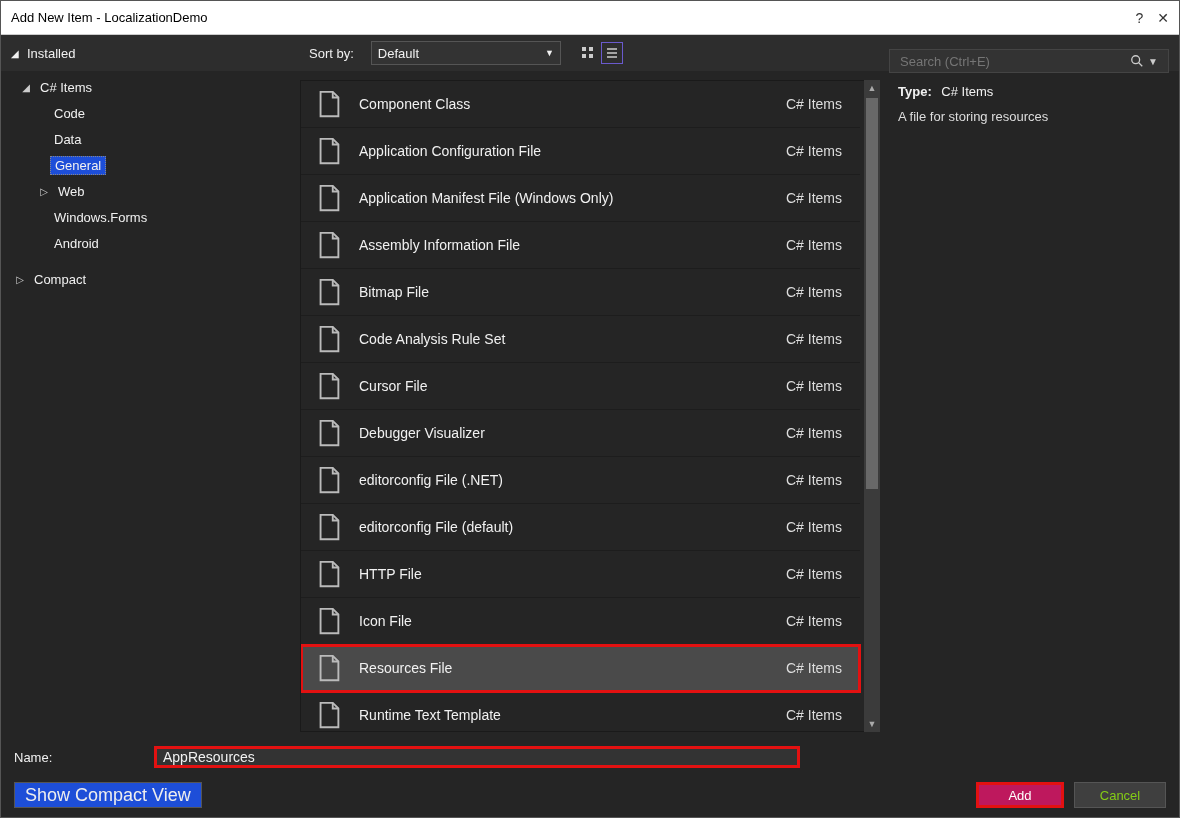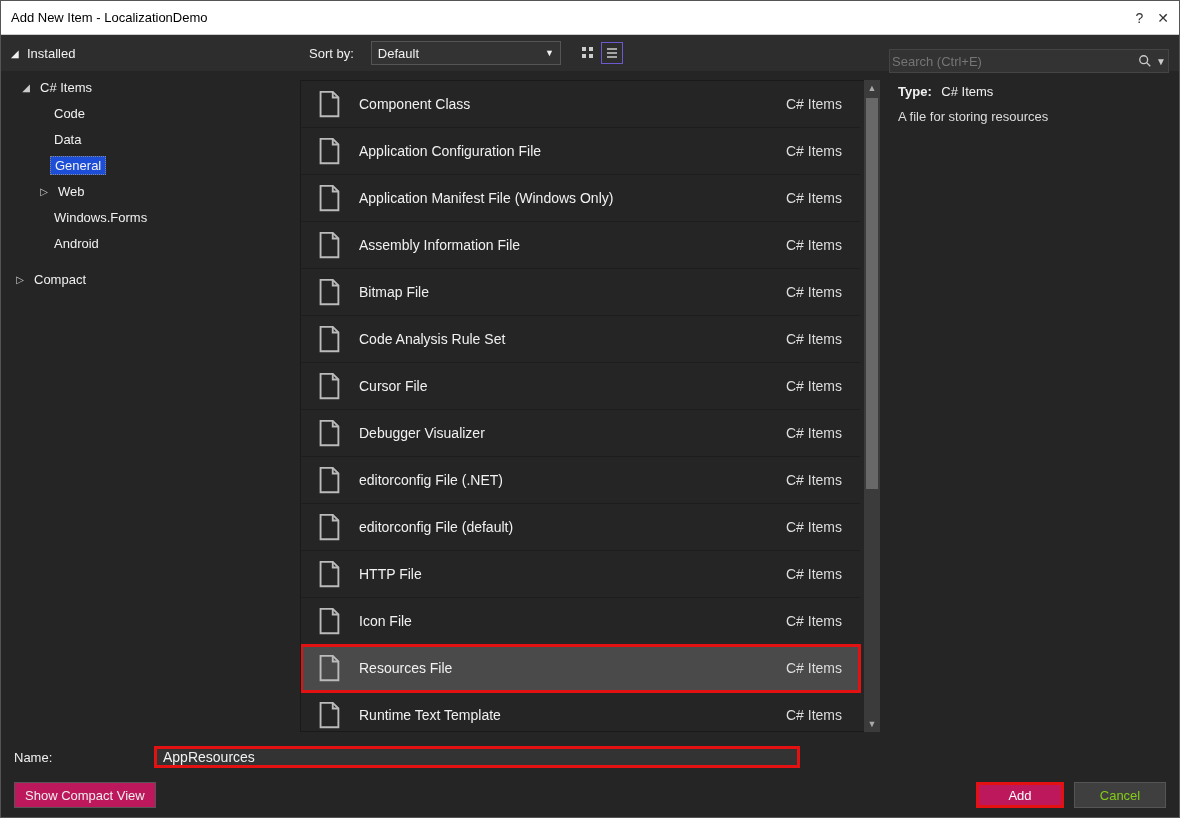--- a/index.html
+++ b/index.html
@@ -38,21 +38,21 @@
   .sort-select {
     background:#333; border:1px solid #555; color:#f1f1f1;
     height:24px; width:190px; padding:0 6px; display:flex; align-items:center; justify-content:space-between; font-size:13px;
   }
   .view-btns { display:flex; gap:2px; margin-left:8px;}
   .view-btn { width:22px; height:22px; display:flex; align-items:center; justify-content:center; color:#ccc;}
   .view-btn.active { border:1px solid #6a5acd; }
   .spacer { flex:1; }
   .search-box {
     width:280px; height:24px; background:#333; border:1px solid #444;
-    display:flex; align-items:center; padding:0 2px; color:#888;margin-top:16px;
+    display:flex; align-items:center; padding:0 10px; color:#888;margin-top:16px;
   }
   .search-box input {
     flex:1; background:transparent; border:none; color:#f1f1f1; font-size:13px; outline:none;
   }
   .search-drop { color:#ccc; font-size:10px; margin-left:4px;}
 
   .main-area {
     position:absolute; top:70px; left:0; right:0; bottom:80px;
     display:flex;
   }
@@ -91,21 +91,21 @@
     display:flex; flex-direction:column; justify-content:space-between;
   }
   .name-row{ display:flex; align-items:center; gap:20px;}
   .name-row label{ width:120px;}
   .name-input{
     width:646px; height:22px; background:#333; border:3px solid #e31111;
     color:#f1f1f1; padding:0 6px; font-size:14px; font-family:inherit;
   }
   .btn-row{ display:flex; align-items:center; gap:10px;}
   .compact-btn{
-    background:#be185d; border:1px solid #555; color:#eee; height:26px; padding:0 10px; font-size:13px;
+    background:#1d4ed8; border:1px solid #555; color:#eee; height:26px; padding:0 10px; font-size:18px;
   }
   .flex1{flex:1;}
   .add-btn{
     width:88px; height:26px; background:#be185d; border:3px solid #e31111; color:#fff; font-size:13px;
   }
   .cancel-btn{
     width:92px; height:26px; background:#3f3f3f; border:1px solid #555; color:#84cc16; font-size:13px;
   }
   svg{display:block;}
 </style>

